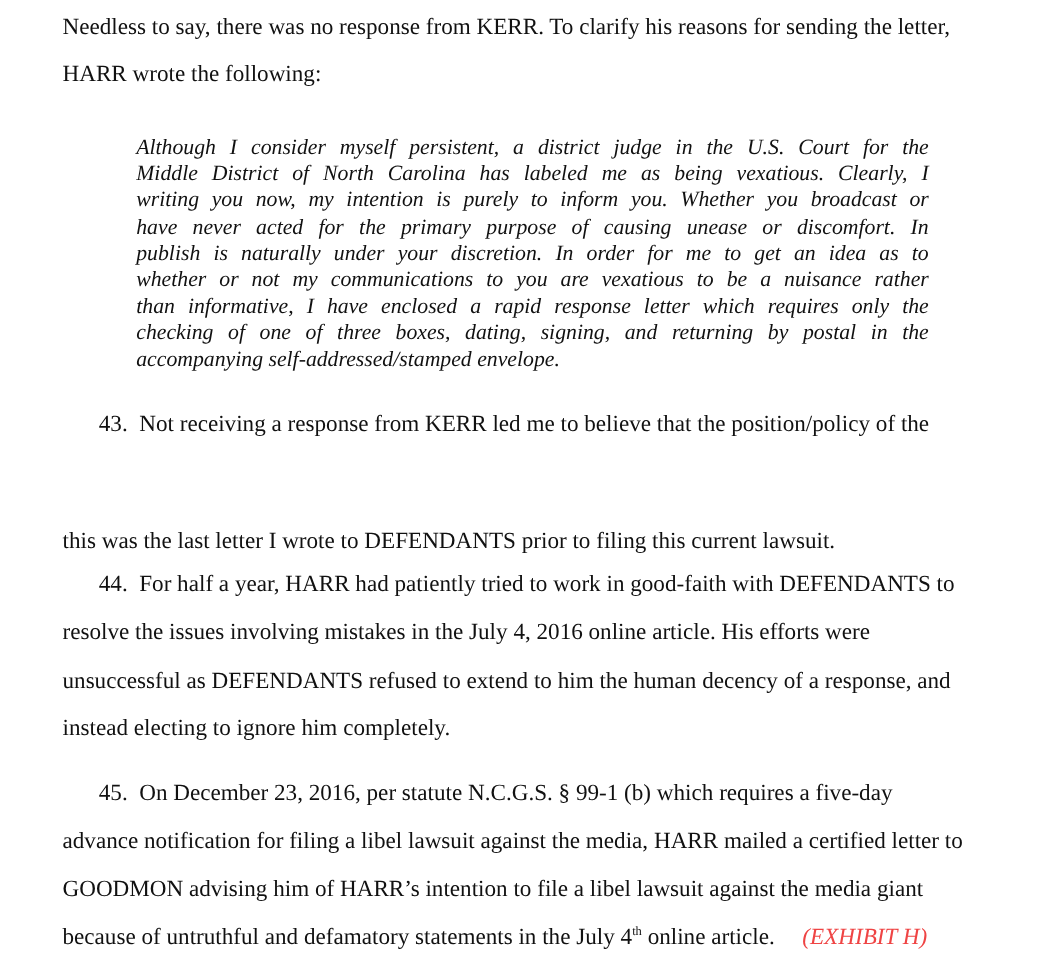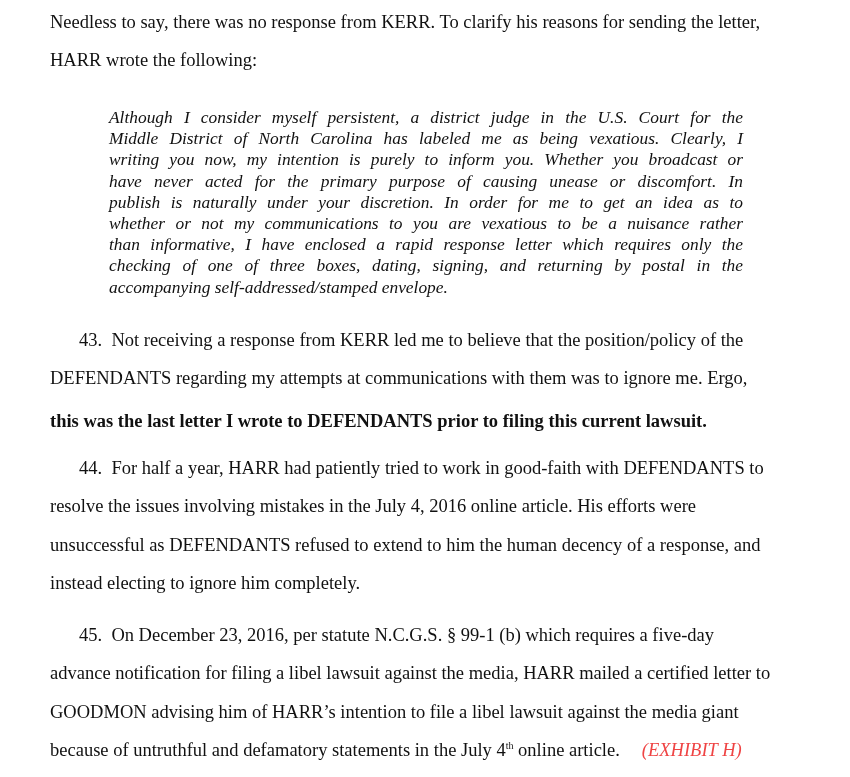--- a/index.html
+++ b/index.html
@@ -78,22 +78,21 @@
     <span class="quote-line">publish is naturally under your discretion.  In order for me to get an idea as to</span>
     <span class="quote-line">whether or not my communications to you are vexatious to be a nuisance rather</span>
     <span class="quote-line">than informative, I have enclosed a rapid response letter which requires only the</span>
     <span class="quote-line">checking of one of three boxes, dating, signing, and returning by postal in the</span>
     <span class="quote-line last">accompanying self-addressed/stamped envelope.</span>
   </div>
 
   <div class="line indent" style="top:331px;">
     <span>43.</span>&nbsp;&nbsp;<span>Not receiving a response from KERR led me to believe that the position/policy of the</span>
   </div>
-  <div class="line" style="top:369px;">DEFENDANTS regarding my attempts at communications with them was to ignore me.  Ergo,</div>
-  <div class="line" style="top:412px;font-weight:bold;">this was the last letter I wrote to DEFENDANTS prior to filing this current lawsuit.</div>
+  <div class="line" style="top:424px;">this was the last letter I wrote to DEFENDANTS prior to filing this current lawsuit.</div>
 
   <div class="line indent" style="top:459px;">
     <span>44.</span>&nbsp;&nbsp;<span>For half a year, HARR had patiently tried to work in good-faith with DEFENDANTS to</span>
   </div>
   <div class="line" style="top:497px;">resolve the issues involving mistakes in the July 4, 2016 online article.  His efforts were</div>
   <div class="line" style="top:536px;text-align:right;">unsuccessful as DEFENDANTS refused to extend to him the human decency of a response, and</div>
   <div class="line" style="top:574px;">instead electing to ignore him completely.</div>
 
   <div class="line indent" style="top:626px;">
     <span>45.</span>&nbsp;&nbsp;<span>On December 23, 2016, per statute N.C.G.S. § 99-1 (b) which requires a five-day</span>

